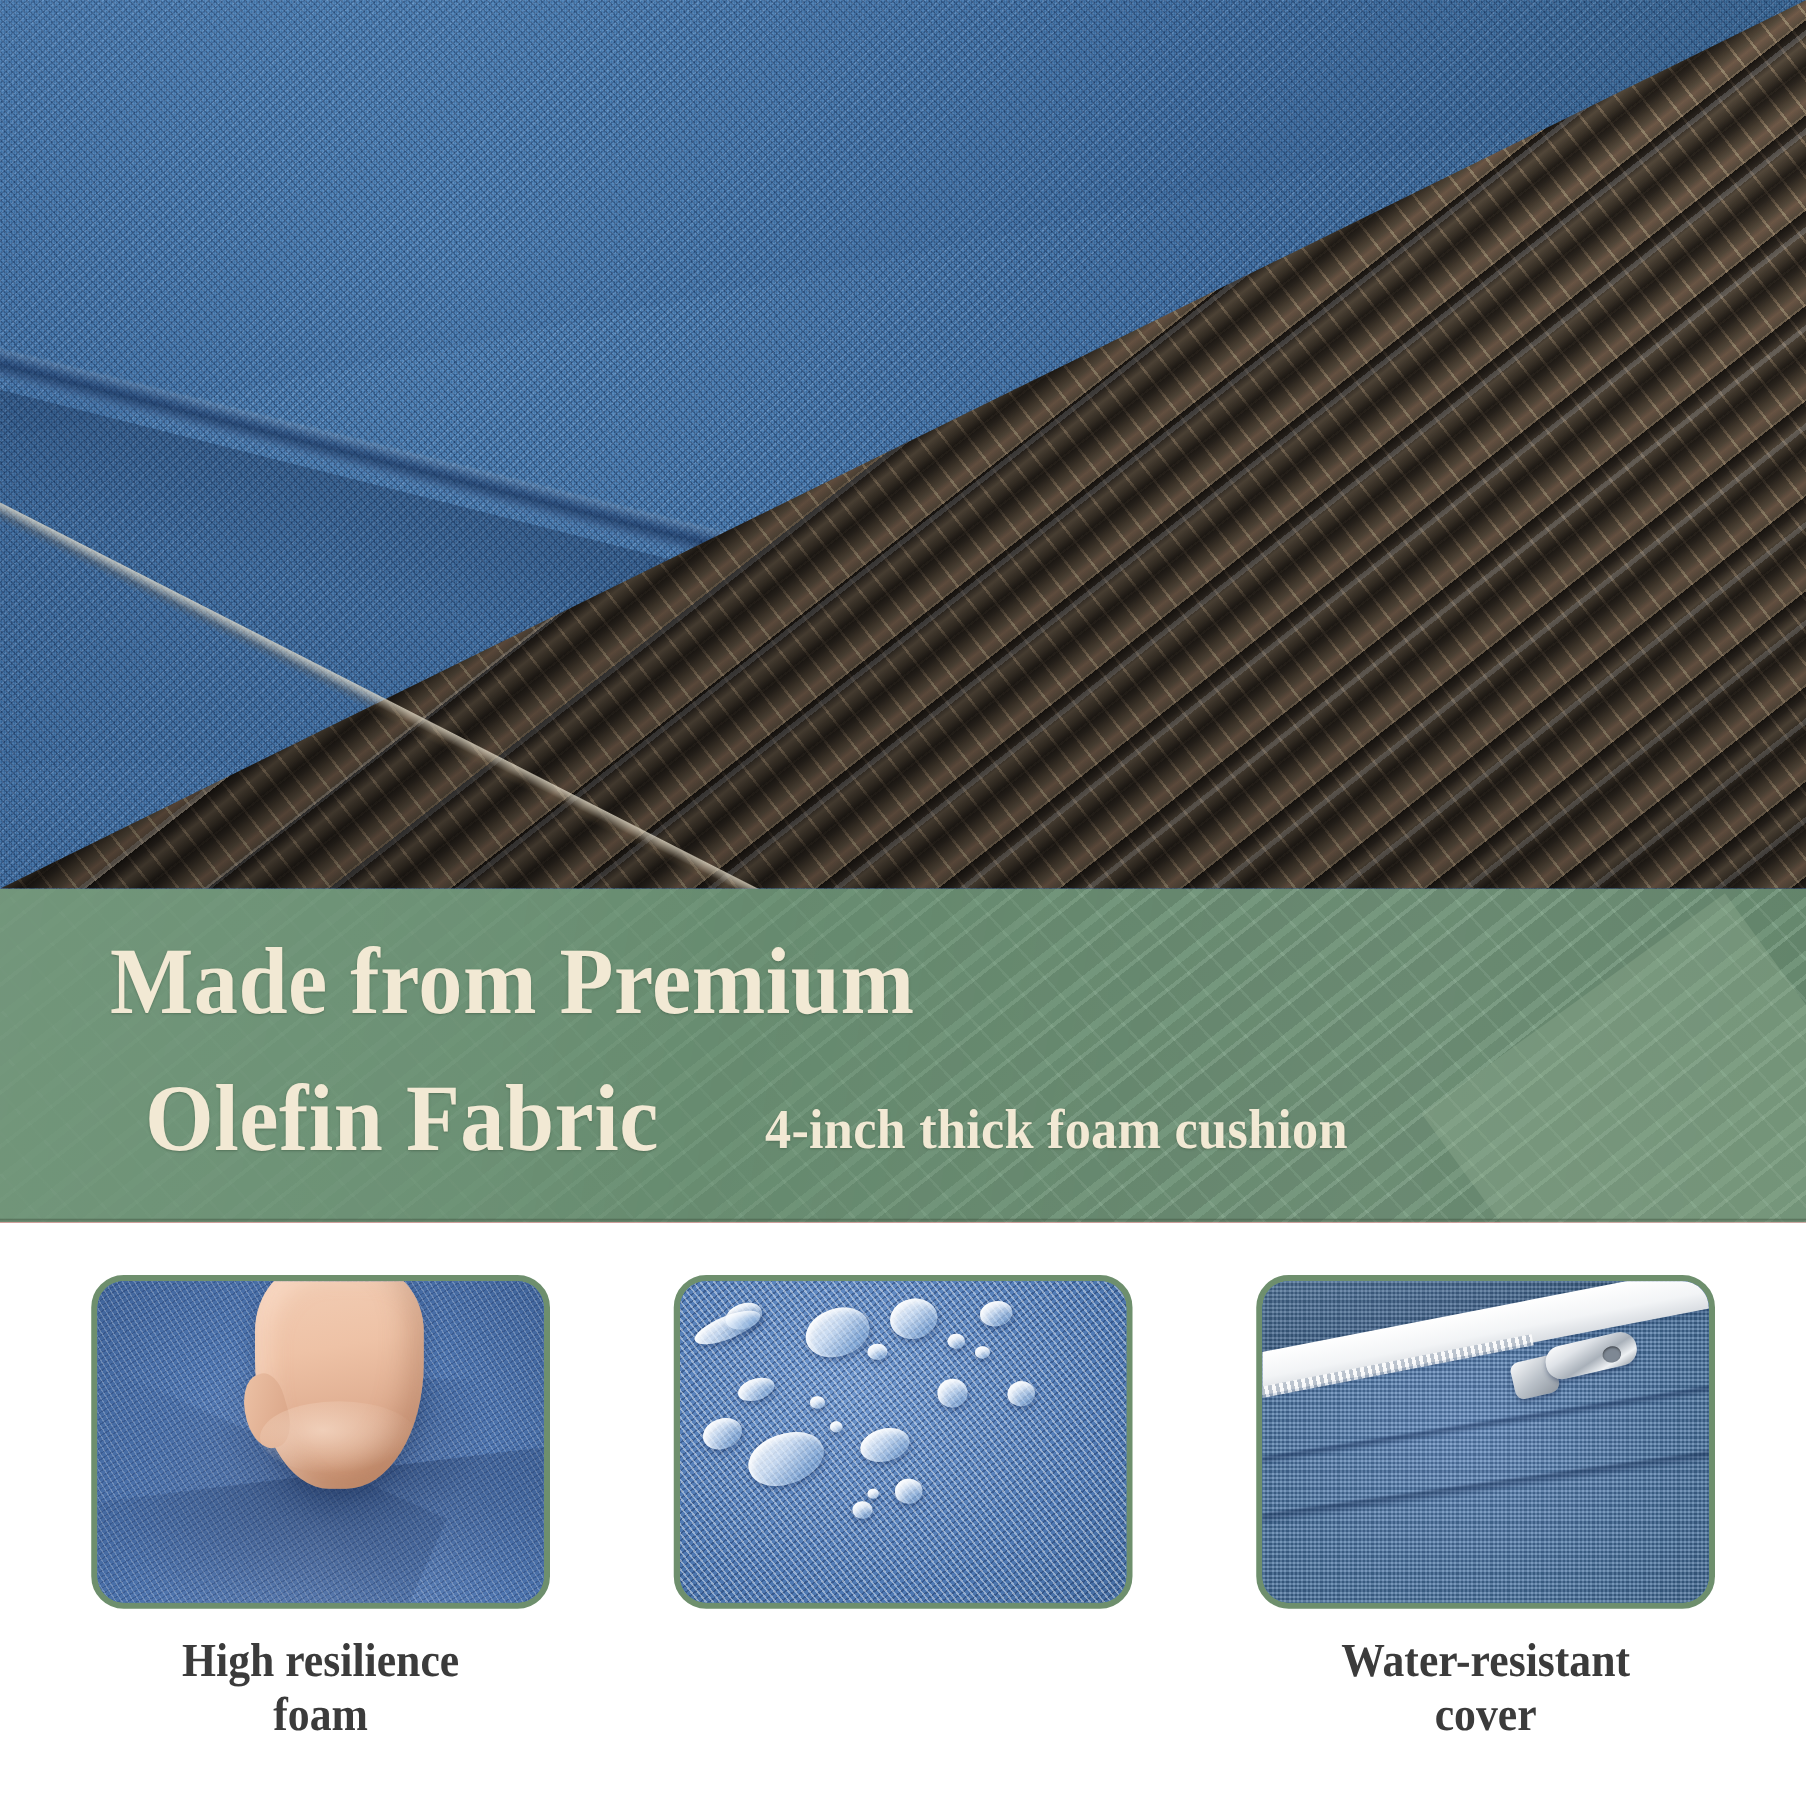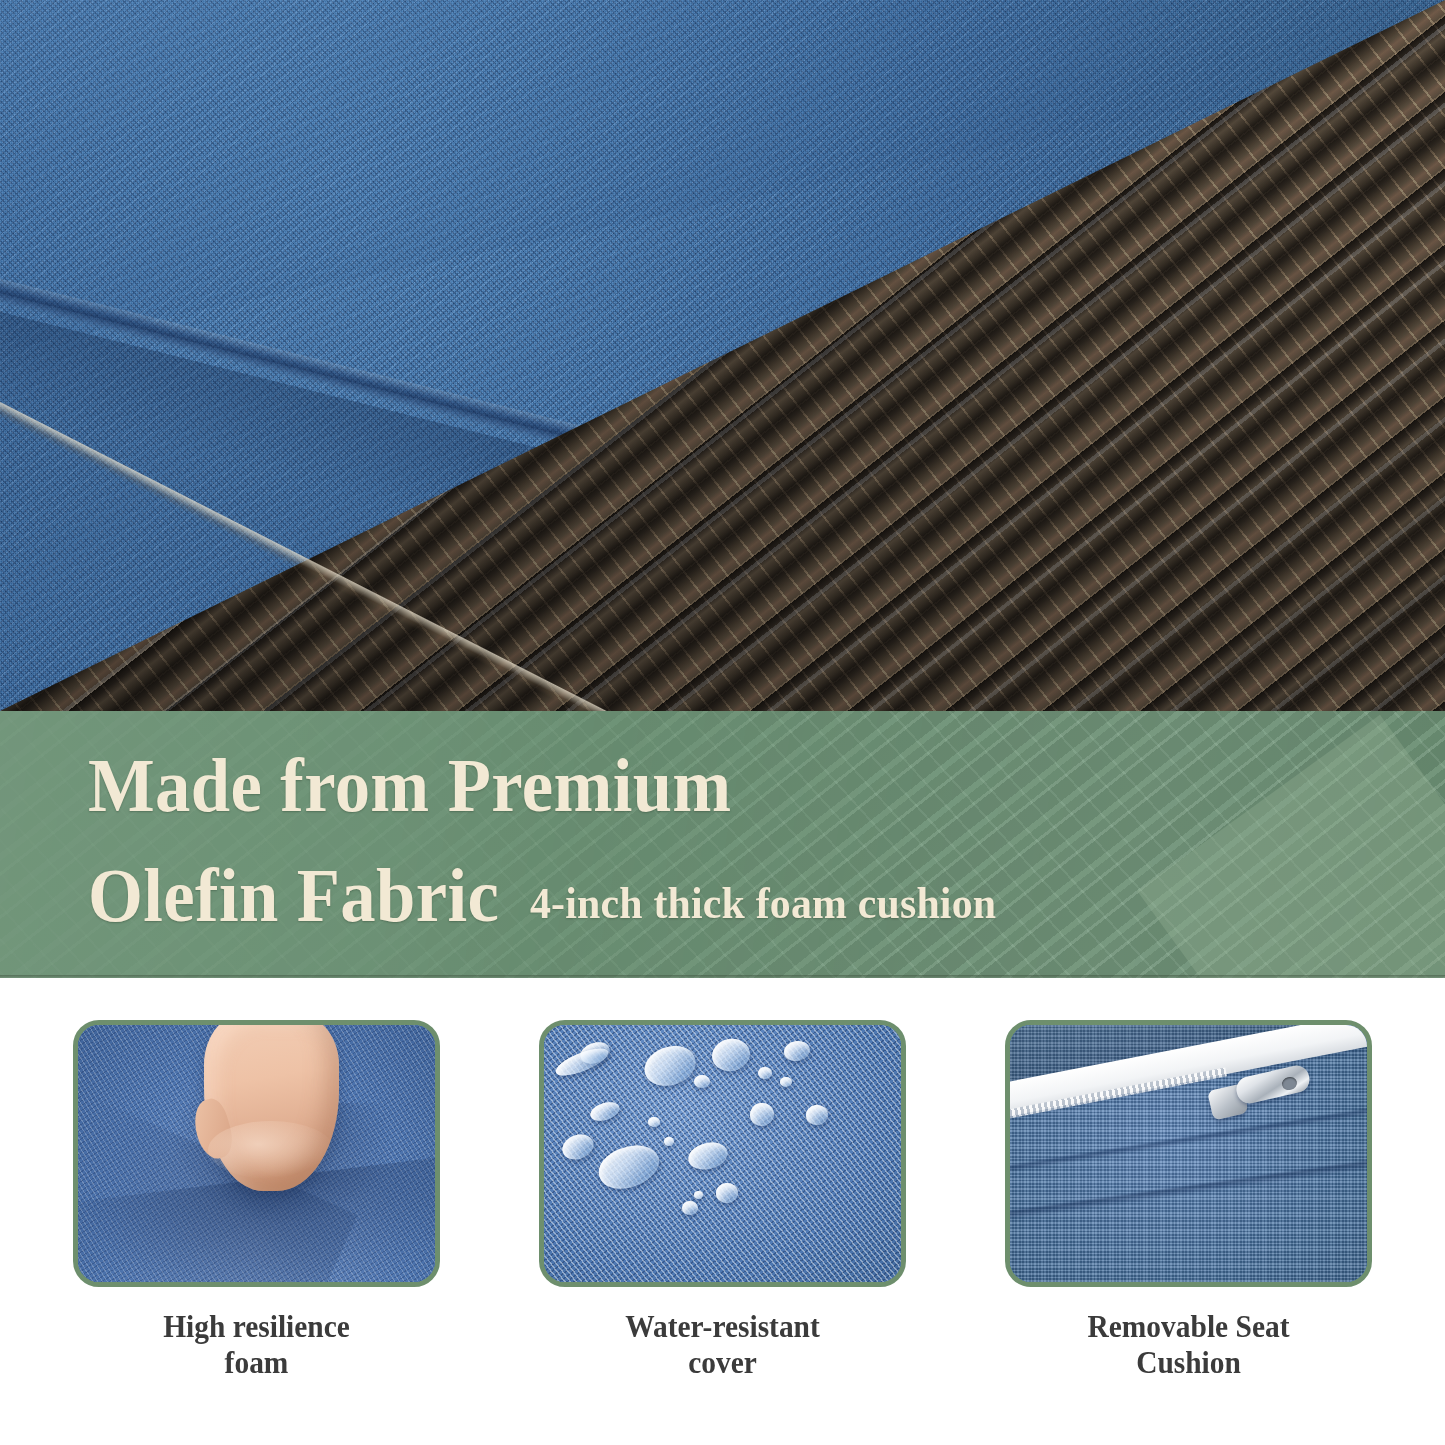--- a/index.html
+++ b/index.html
@@ -178,21 +178,23 @@
     line-height:1.0;
     letter-spacing:.4px;
     transform:scaleX(.93);
     transform-origin:left center;
     text-shadow:0 1px 2px rgba(35,55,38,.35);
     white-space:nowrap;
   }
   .headline-row{
     display:flex;
     align-items:flex-end;
+    gap:54px;
     margin-top:34px;
+    margin-left:28px;
   }
   .headline-2{ margin:0; }
   .subhead{
     color:#f2e9d4;
     font-family:"Liberation Serif", serif;
     font-weight:700;
     font-size:45px;
     line-height:1;
     letter-spacing:.2px;
     transform:scaleX(.93);
@@ -355,21 +357,21 @@
     width:1299px;
     display:flex;
     justify-content:space-between;
   }
   .caption{
     width:367px;
     text-align:center;
     color:#3b3b3b;
     font-family:"Liberation Serif", serif;
     font-weight:700;
-    font-size:32px;
+    font-size:38px;
     line-height:1.14;
     letter-spacing:0px;
   }
   .caption span{ display:block; transform:scaleX(.92); }
 </style>
 </head>
 <body>
 
 <div id="page">
 
@@ -464,20 +466,16 @@
 
     <div class="caption-row">
       <div class="caption">
         <span>High resilience</span>
         <span>foam</span>
       </div>
       <div class="caption">
         <span>Water-resistant</span>
         <span>cover</span>
       </div>
-      <div class="caption">
-        <span>Removable Seat</span>
-        <span>Cushion</span>
-      </div>
     </div>
 
   </div>
 </div>
 
 </body></html>

